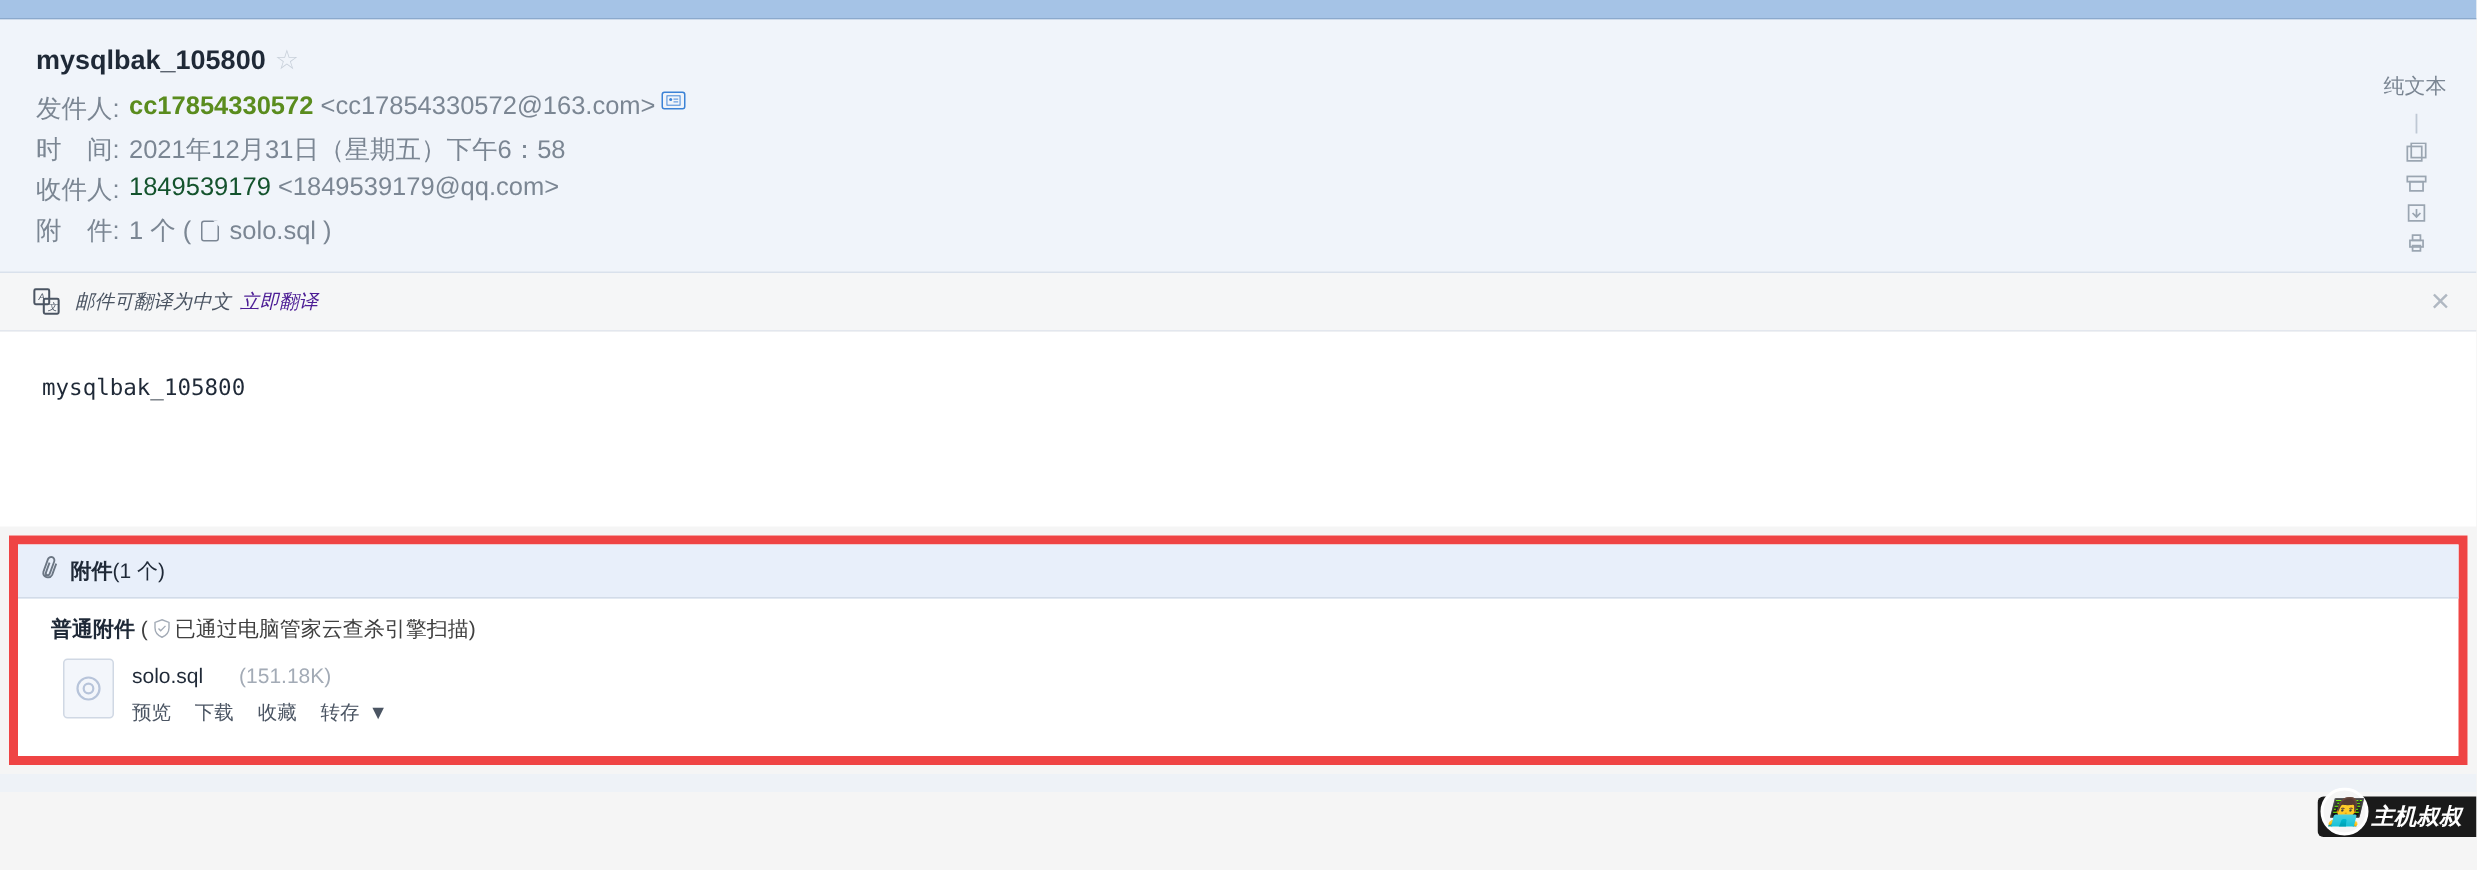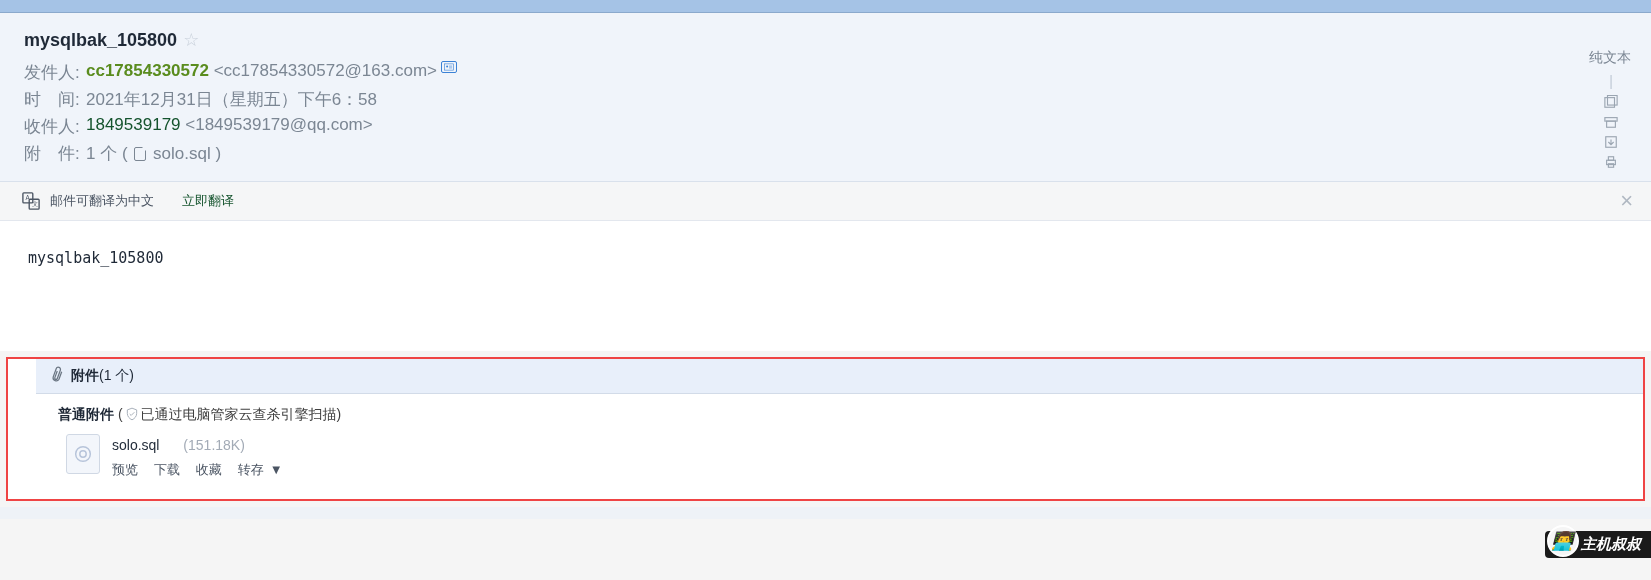--- a/index.html
+++ b/index.html
@@ -109,30 +109,31 @@
   }
   .translate-bar {
     background: #f5f6f7;
     border-bottom: 1px solid #e3e7ee;
     padding: 10px 22px;
     display: flex;
     align-items: center;
     font-size: 13px;
     color: #4b5563;
     position: relative;
+    font-style: italic;
   }
   .translate-icon {
     width: 18px; height: 18px;
     margin-right: 10px;
     display: inline-flex; align-items:center; justify-content:center;
     color: #4b5563;
   }
   .translate-link {
-    color: #14532d;
-    margin-left: 28px;
+    color: #4c1d95;
+    margin-left: 6px;
     cursor: pointer;
   }
   .close-x {
     position: absolute;
     right: 18px;
     top: 50%;
     transform: translateY(-50%);
     color: #b0b8c2;
     font-size: 22px;
     cursor: pointer;
@@ -140,23 +141,22 @@
   .body-area {
     background: #fff;
     padding: 28px 28px 80px 28px;
     font-family: "Lucida Console", Consolas, Monaco, monospace;
     font-size: 15px;
     color: #1f2937;
     min-height: 130px;
   }
   .attach-section {
     background: #fff;
-    border: 2px solid #ef4444;
+    border: 6px solid #ef4444;
     margin: 6px;
-    padding-left: 28px;
   }
   .attach-header {
     background: #e8effa;
     padding: 8px 14px;
     border-bottom: 1px solid #d2dbe8;
     display: flex;
     align-items: center;
     color: #1f2937;
   }
   .clip-icon {

